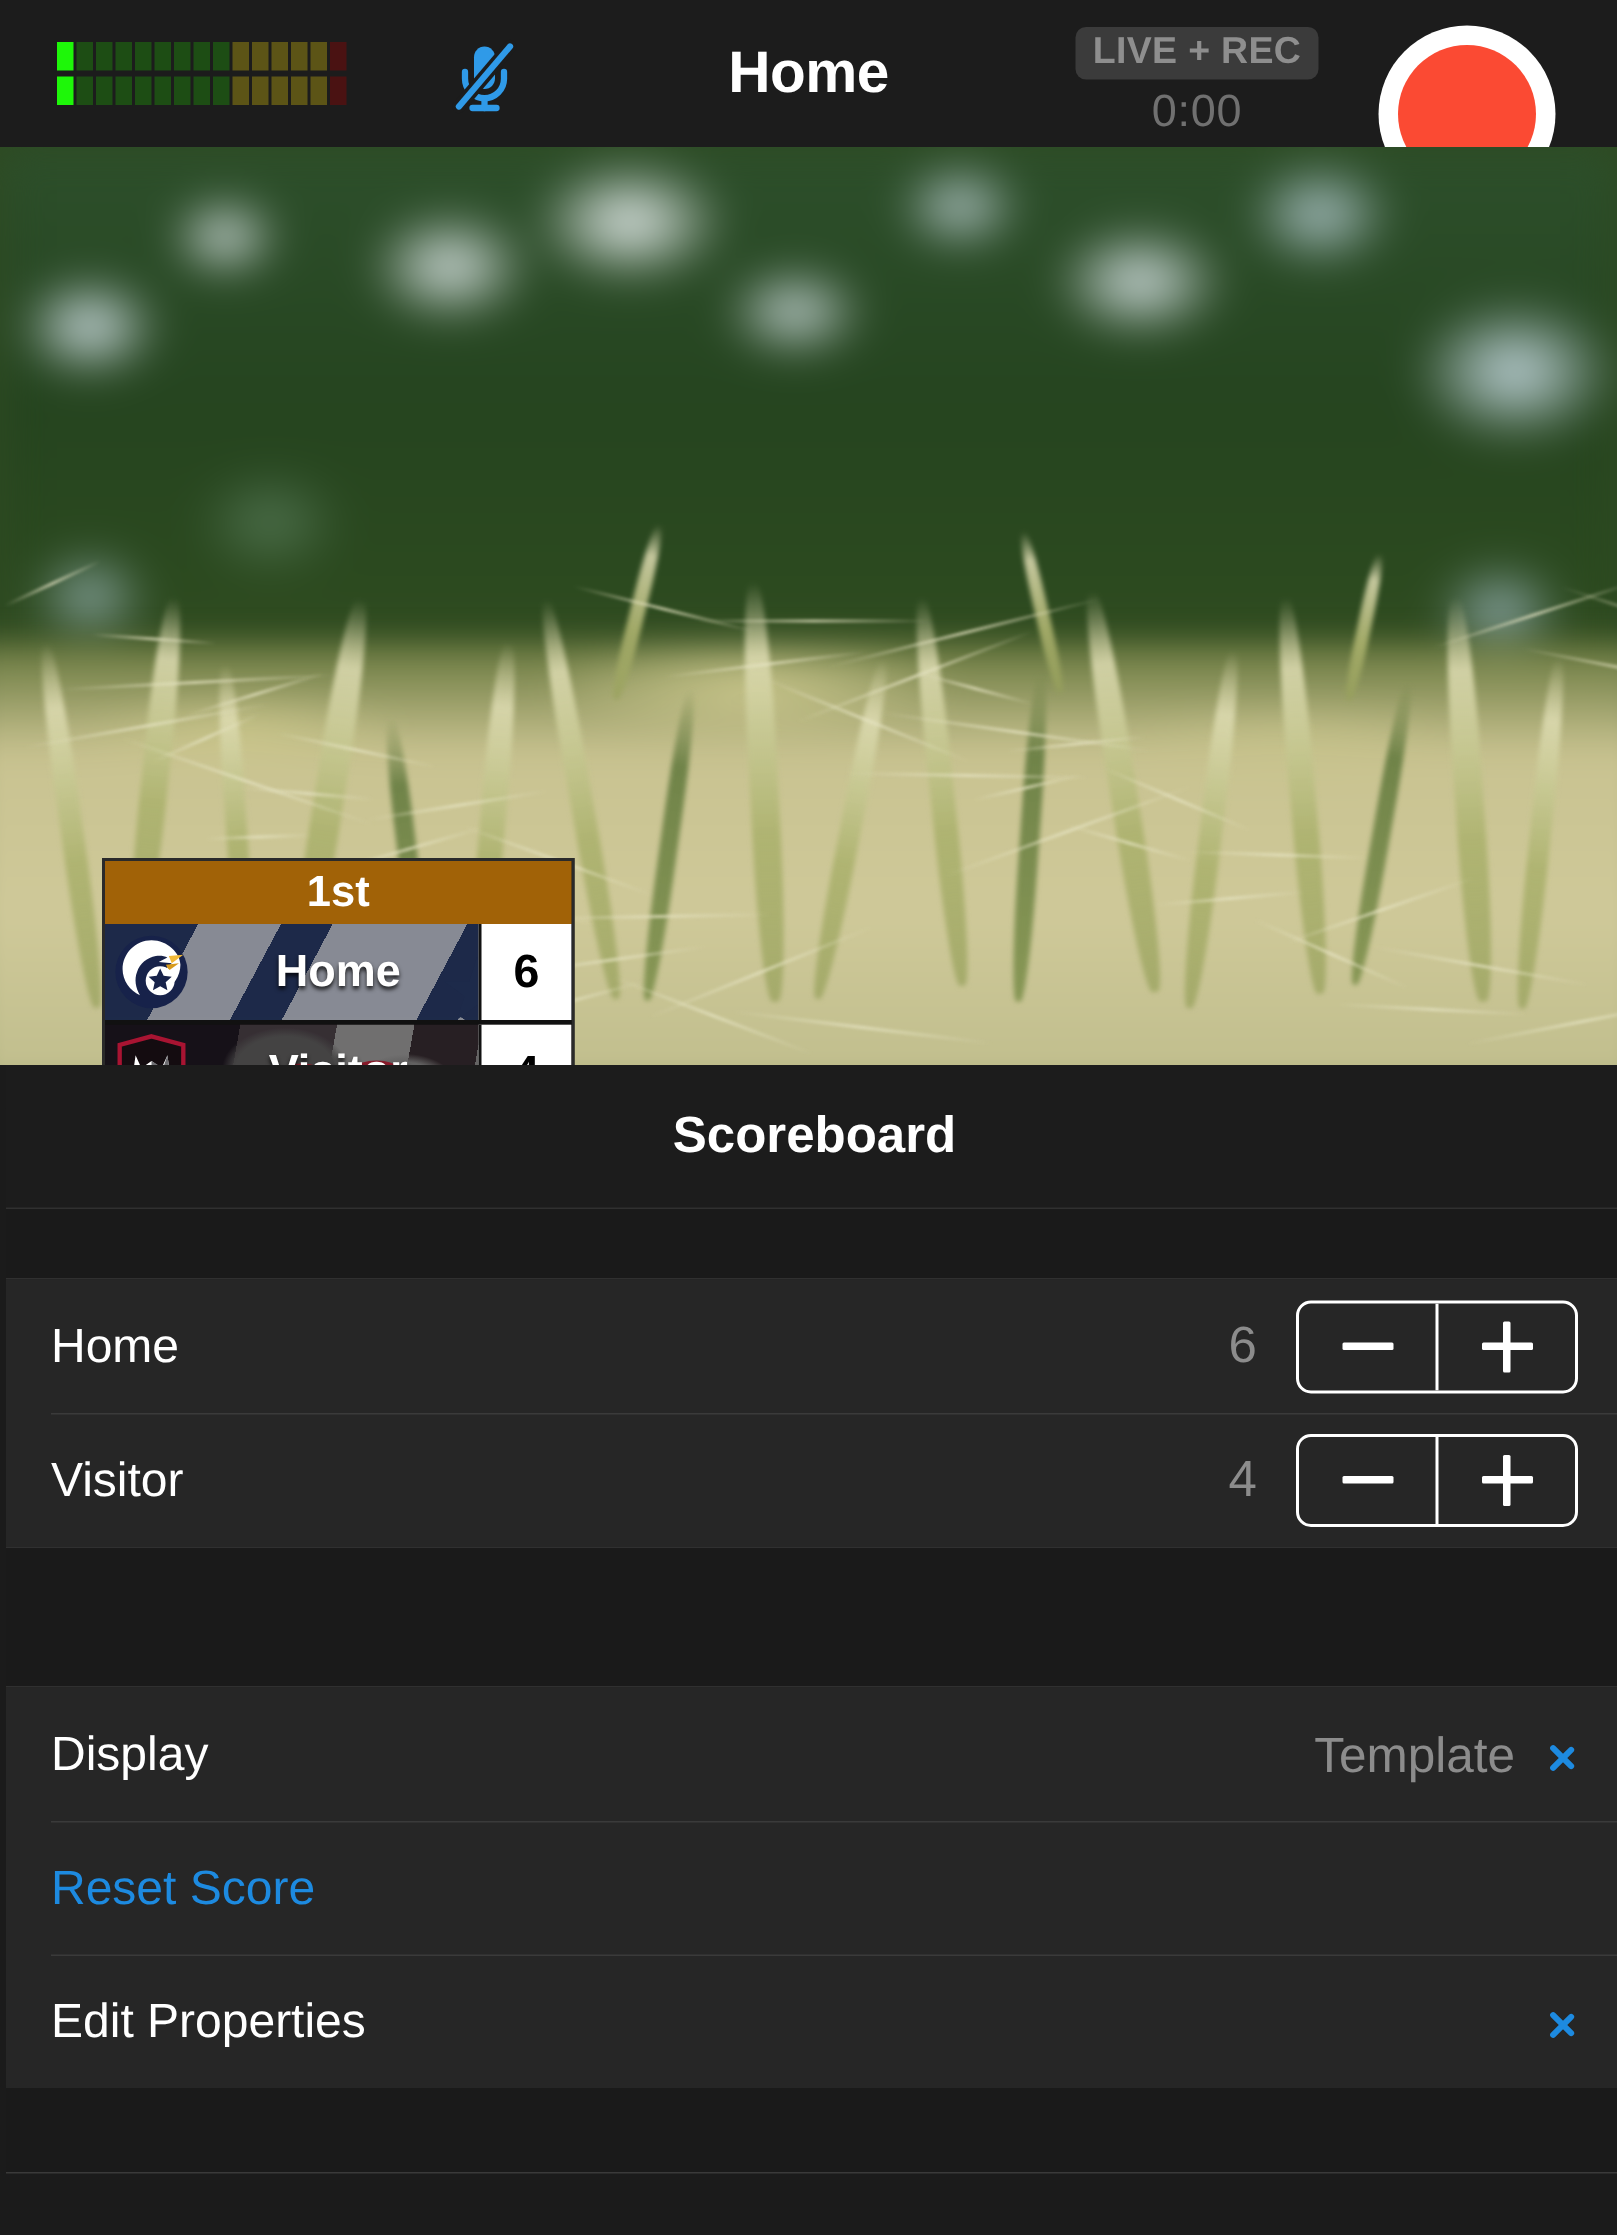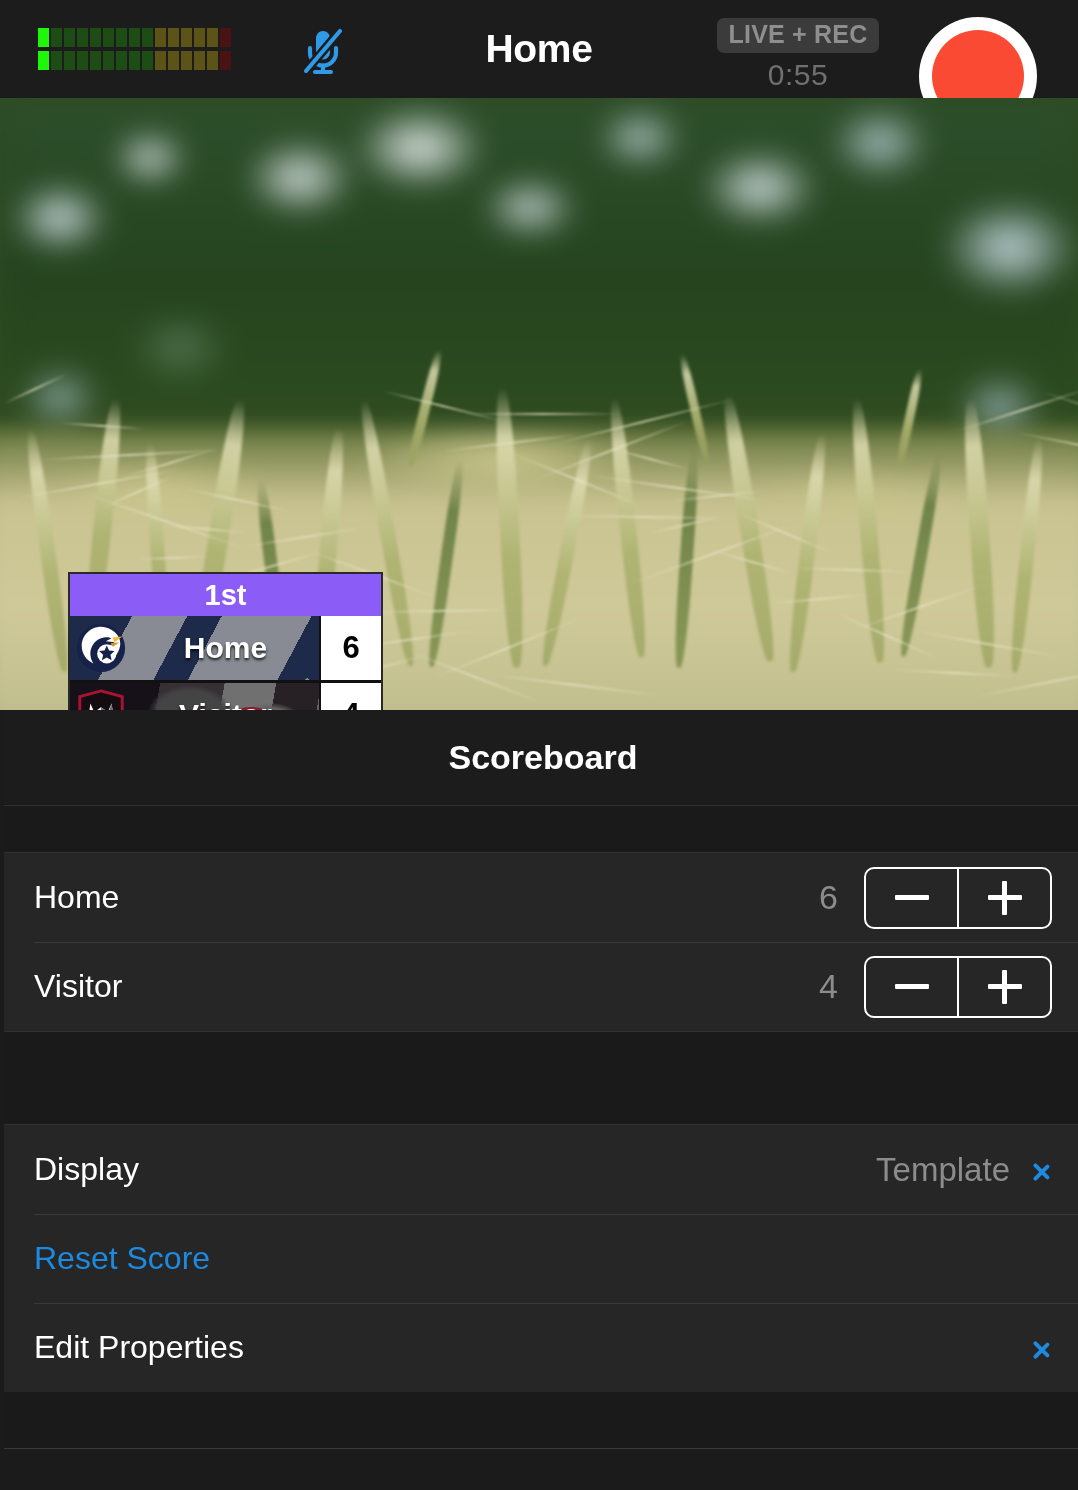--- a/index.html
+++ b/index.html
@@ -119,21 +119,21 @@
   }
 
   
   .sb-overlay {
     position:absolute; left:68px; top:474px;
     width:315px; height:175px;
     background:#111;
     border:2px solid #2a2a2a;
   }
   .sb-period {
-    height:42px; background:#8b5cf6;
+    height:42px; background:#a16207;
     display:flex; align-items:center; justify-content:center;
     color:#fff; font-size:29px; font-weight:bold;
   }
   .sb-row {
     position:relative; height:64px; display:flex; align-items:stretch;
     overflow:hidden;
   }
   .sb-row.home { background:#2b3042; }
   .sb-row.visitor { background:#141012; }
   .sb-bg-art { position:absolute; inset:0; }
@@ -303,21 +303,21 @@
         <line x1="19" y1="49" x2="35" y2="49" stroke="#2f9ae8" stroke-width="4.2" stroke-linecap="round"></line>
         <line x1="10" y1="48" x2="44" y2="8" stroke="#1c1c1c" stroke-width="9" stroke-linecap="round"></line>
         <line x1="10" y1="48" x2="44" y2="8" stroke="#2f9ae8" stroke-width="4.2" stroke-linecap="round"></line>
       </svg>
     </div>
 
     <div class="live-title">Home</div>
 
     <div class="rec-status">
       <span class="live-rec-badge">LIVE + REC</span>
-      <div class="rec-timer">0:55</div>
+      <div class="rec-timer">0:00</div>
     </div>
 
     <div class="rec-button">
       <div class="inner"></div>
     </div>
   </div>
 
   <div class="preview">
     <div class="sky"></div>
     <div class="field"></div>

